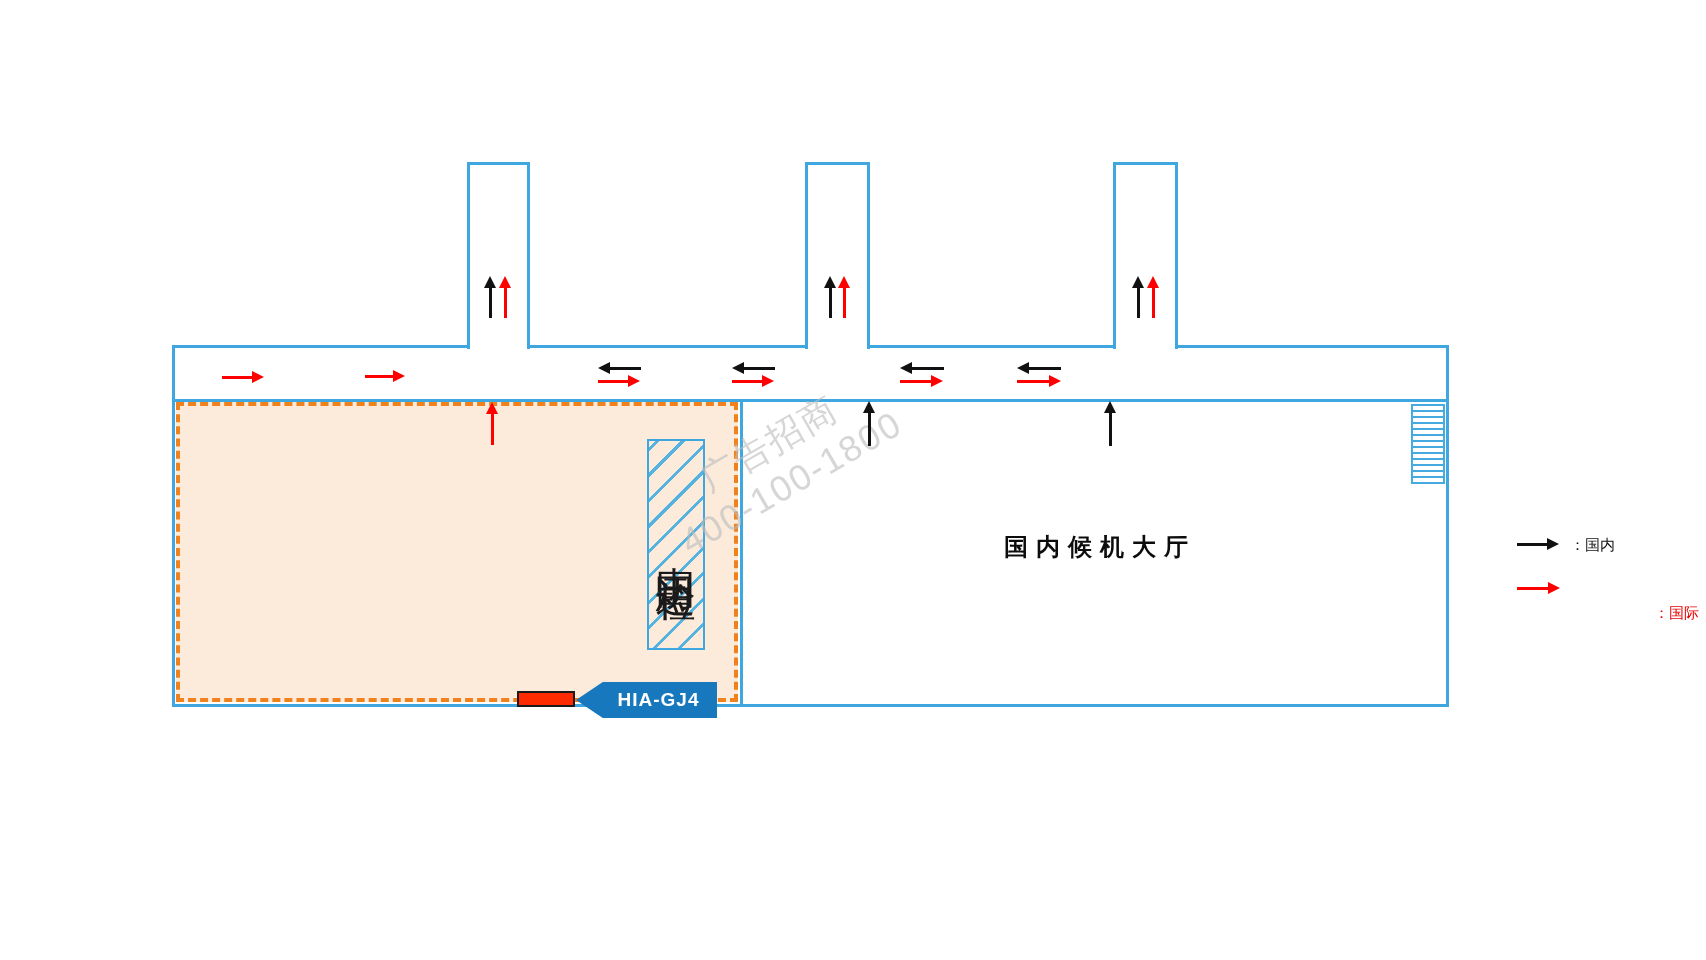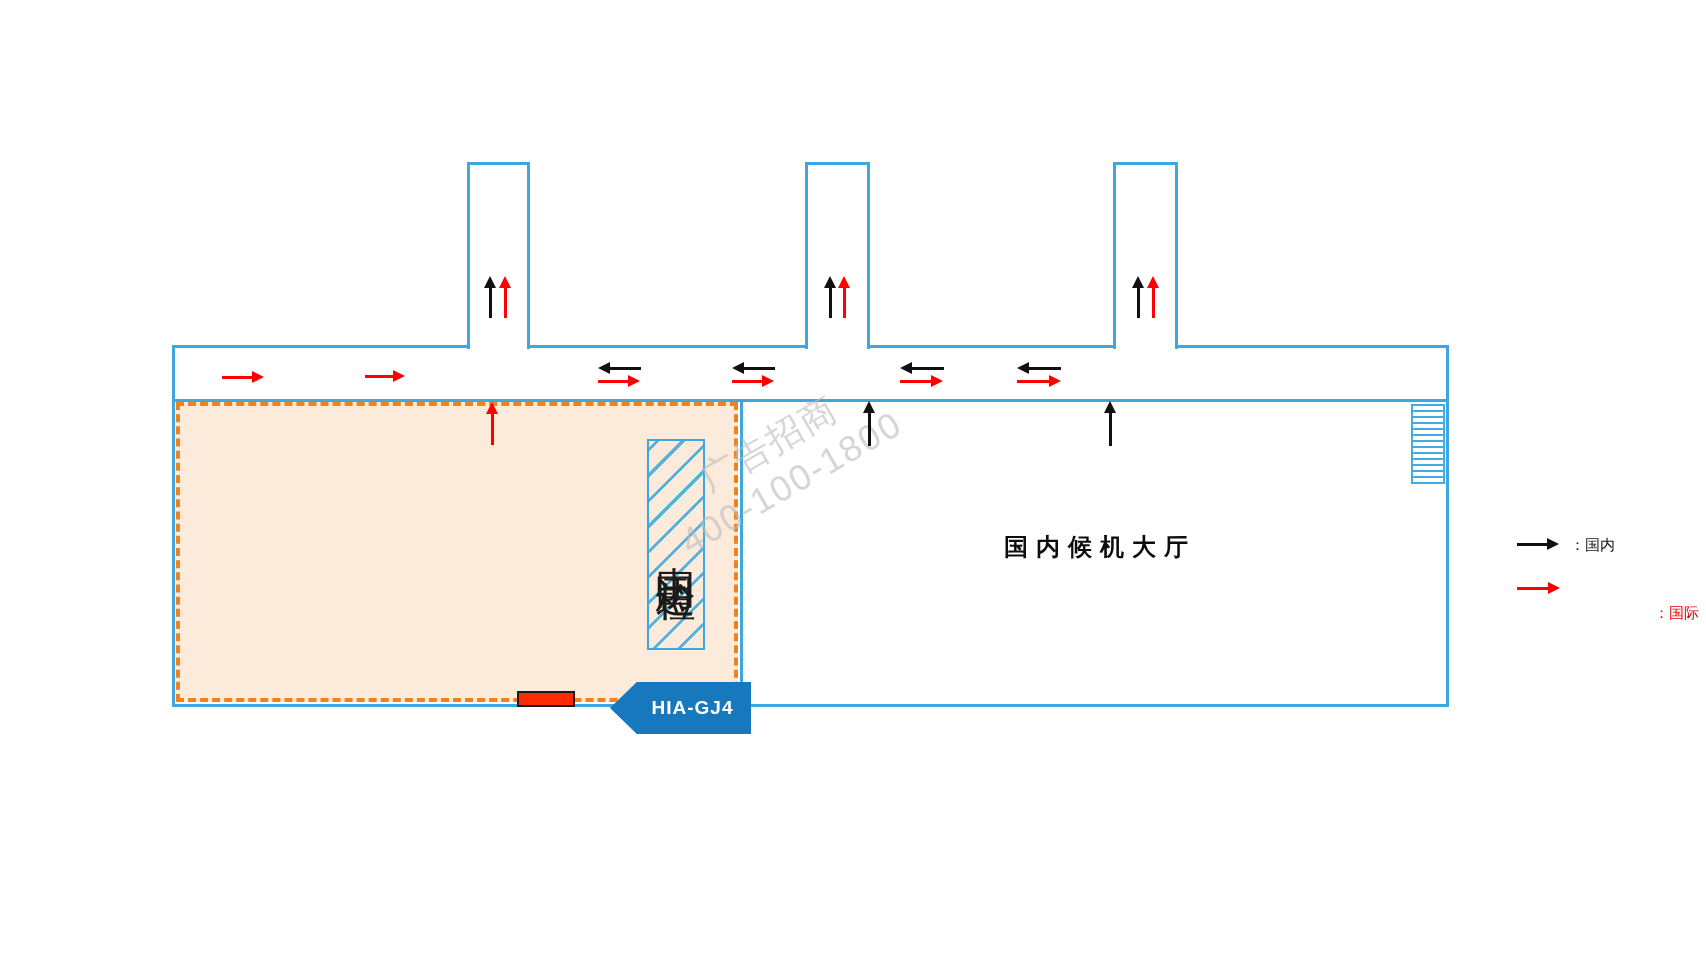--- a/index.html
+++ b/index.html
@@ -110,21 +110,21 @@
   <div class="ar black ar-up" style="left:824px;top:276px;height:42px;"></div>
   <div class="ar red ar-up" style="left:838px;top:276px;height:42px;"></div>
   <div class="ar black ar-up" style="left:1132px;top:276px;height:42px;"></div>
   <div class="ar red ar-up" style="left:1147px;top:276px;height:42px;"></div>
 
   <div class="ar red ar-up" style="left:486px;top:402px;height:43px;"></div>
   <div class="ar black ar-up" style="left:863px;top:401px;height:45px;"></div>
   <div class="ar black ar-up" style="left:1104px;top:401px;height:45px;"></div>
 
   <div class="abs marker" style="left:517px;top:691px;width:58px;height:16px;"></div>
-  <div class="abs banner" style="left:610px;top:682px;width:141px;height:52px;">
+  <div class="abs banner" style="left:576px;top:682px;width:141px;height:36px;">
     <span>HIA-GJ4</span>
   </div>
 
   <div class="ar black ar-right" style="left:1517px;top:538px;width:42px;"></div>
   <div class="abs legend-label legend-dom" style="left:1570px;top:536px;">：国内</div>
   <div class="ar red ar-right" style="left:1517px;top:582px;width:43px;"></div>
   <div class="abs legend-label legend-intl" style="left:1654px;top:580px;margin-top:24px;">：国际</div>
 
 </div>
 

